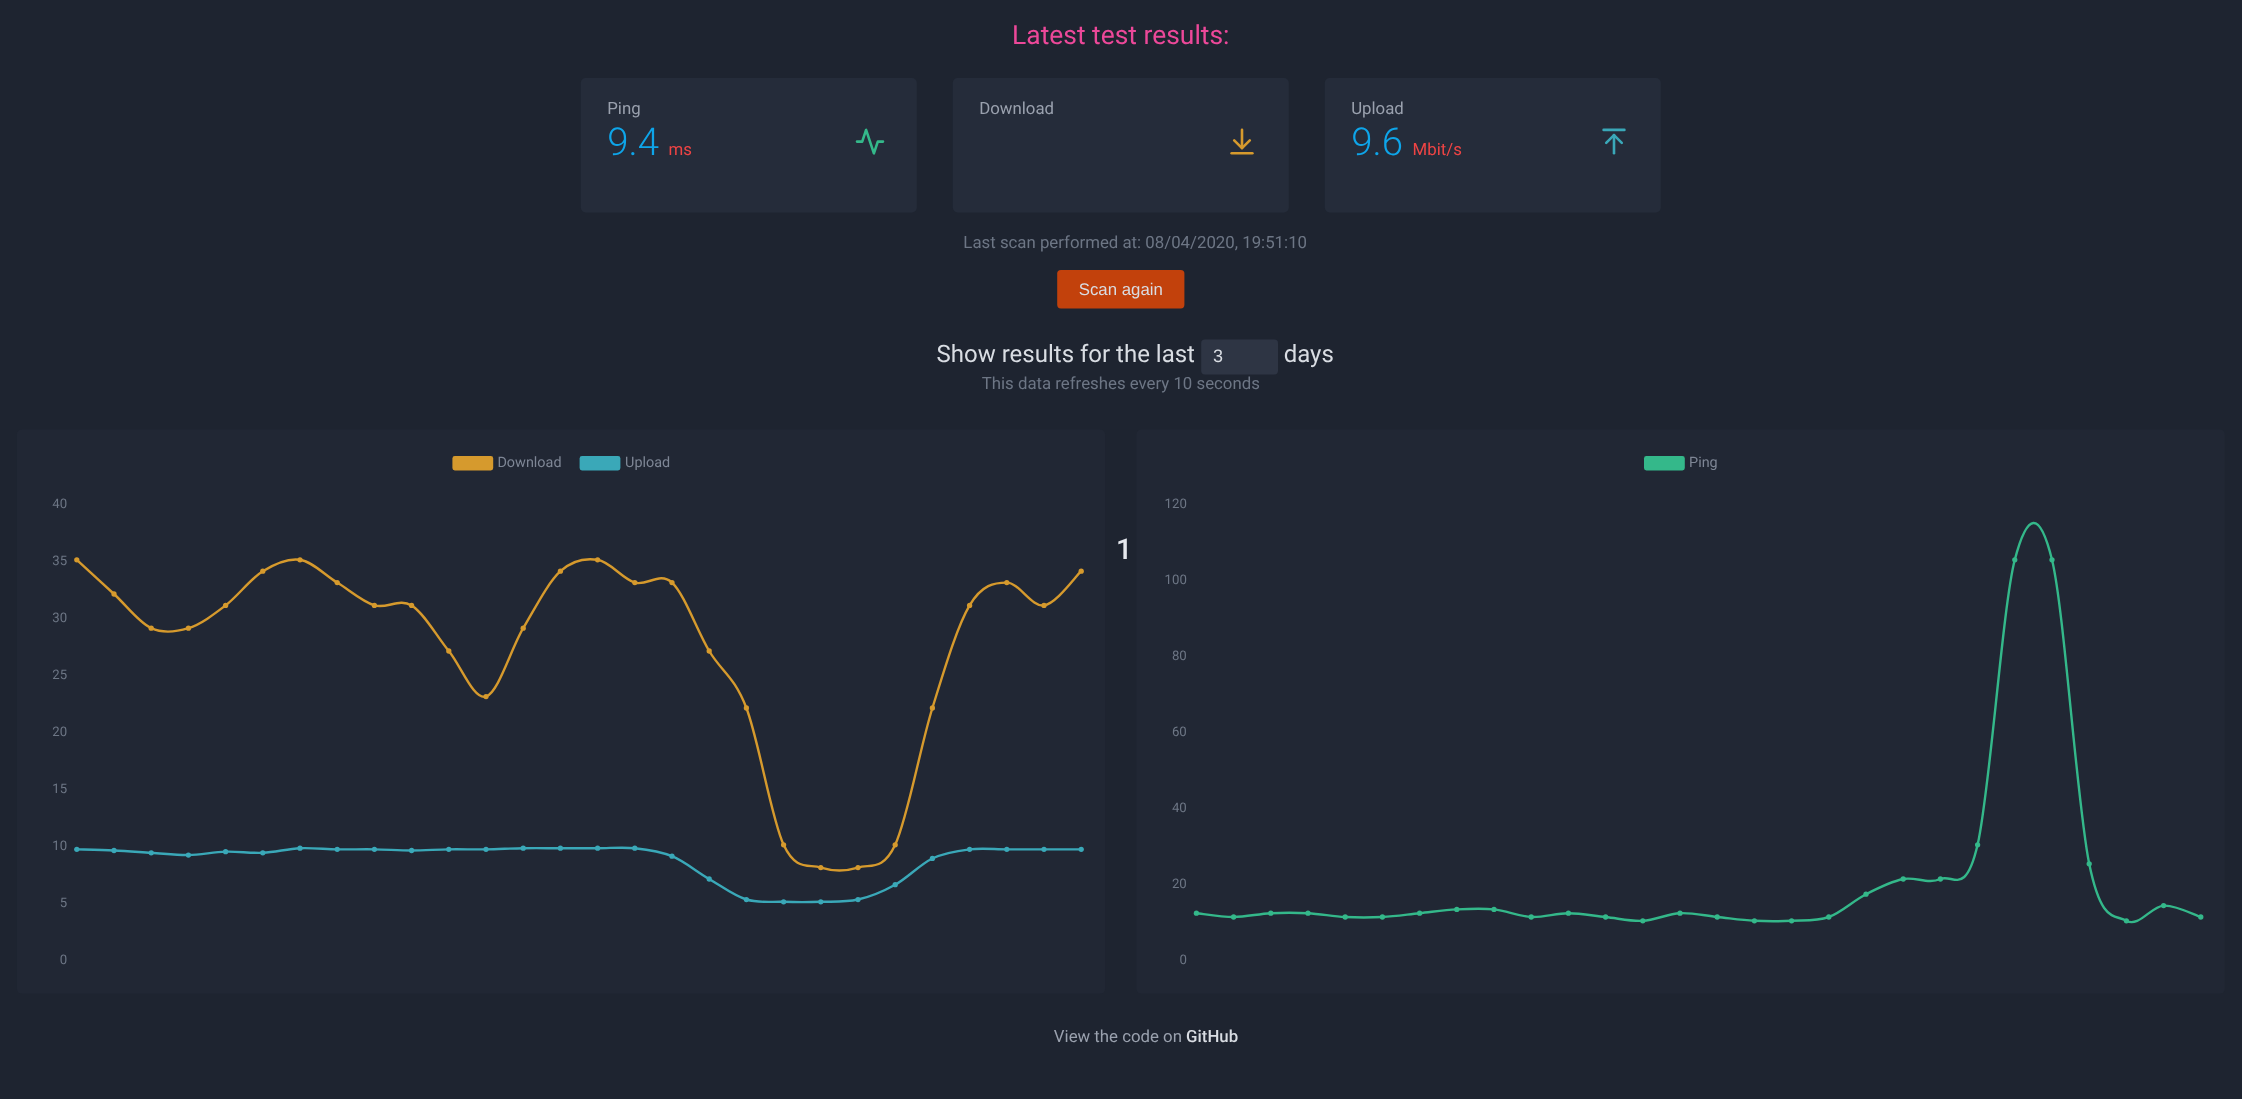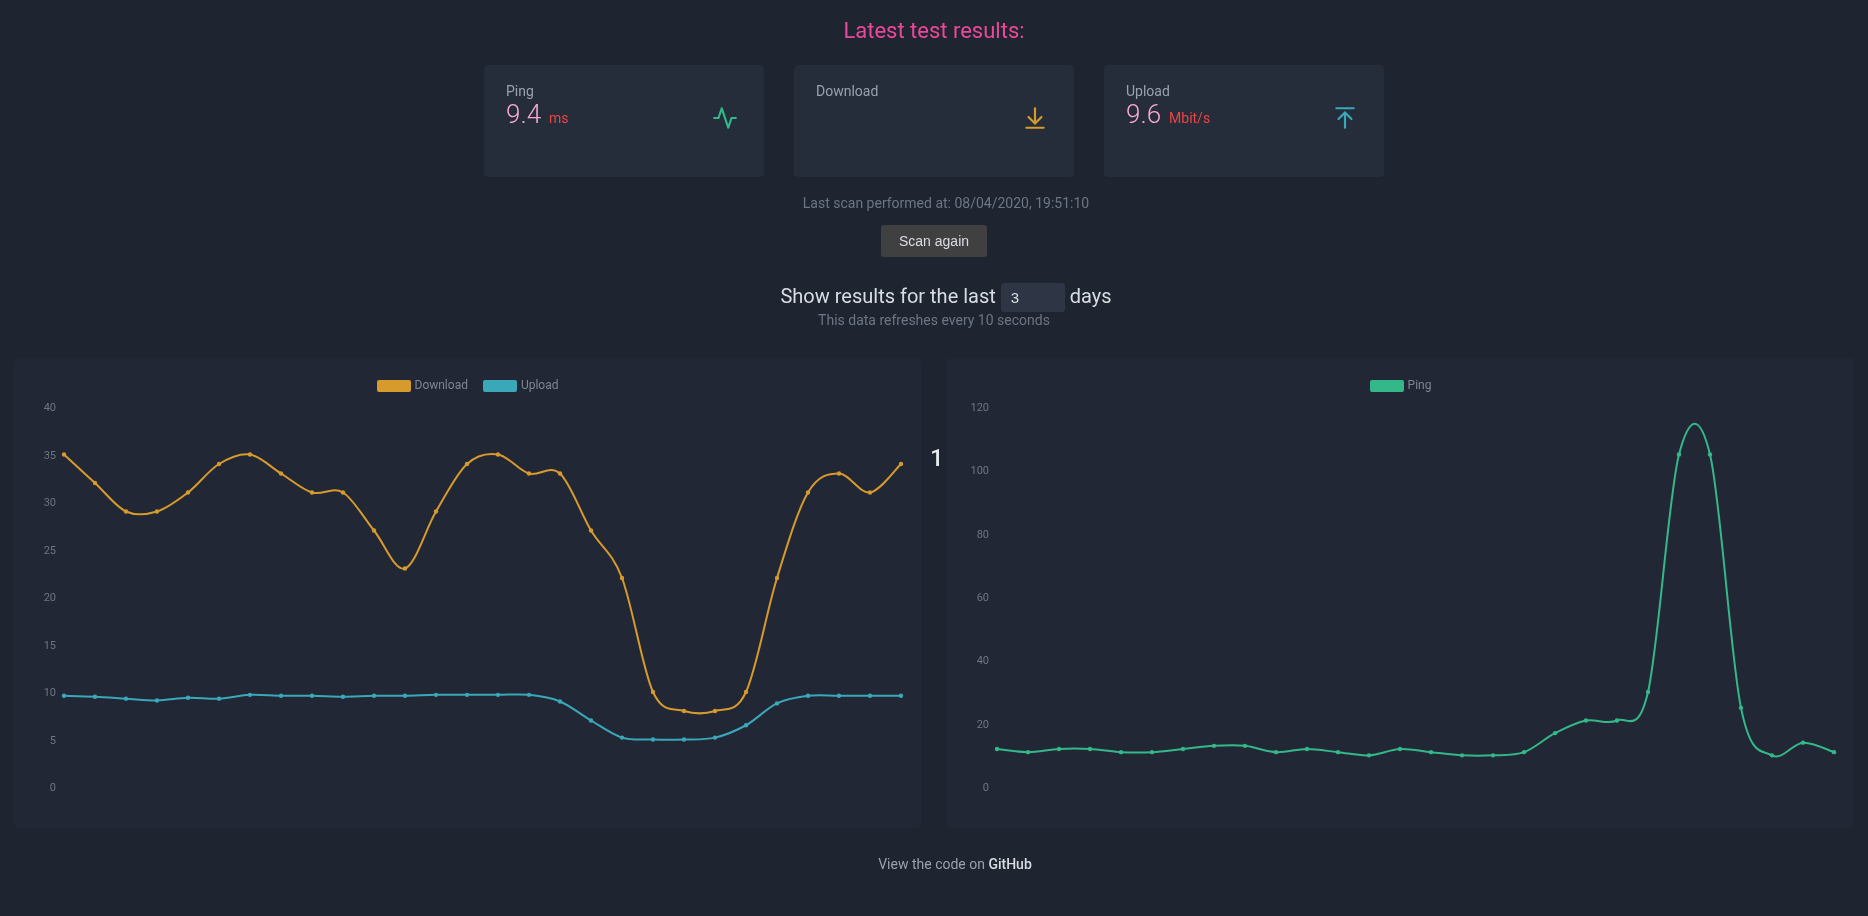--- a/index.html
+++ b/index.html
@@ -30,23 +30,23 @@
     background: #252c3a;
     border-radius: 4px;
     padding: 18px 22px;
     position: relative;
   }
   .card-label {
     font-size: 14px;
     color: #9aa1ae;
   }
   .card-value {
-    font-size: 26px;
+    font-size: 32px;
     font-weight: 300;
-    color: #f9a8d4;
+    color: #0ea5e9;
     margin-top: 10px;
   }
   .card-unit {
     font-size: 14px;
     color: #ef4444;
     margin-left: 4px;
   }
   .card-icon {
     position: absolute;
     right: 26px;
@@ -55,21 +55,21 @@
   .last-scan {
     text-align: center;
     font-size: 14px;
     color: #6d7685;
     margin-top: 18px;
     padding-left: 24px;
   }
   .scan-button {
     display: block;
     margin: 14px auto 4px;
-    background: #404040;
+    background: #c2410c;
     color: #d9dde3;
     border: none;
     padding: 8px 18px;
     font-size: 14px;
     border-radius: 3px;
     cursor: pointer;
   }
   .days-row {
     text-align: center;
     font-size: 20px;
@@ -103,21 +103,21 @@
     height: 470px;
     background: #212734;
     border-radius: 4px;
     position: relative;
     padding: 20px 10px 30px 10px;
   }
   .legend {
     text-align: center;
     font-size: 12px;
     color: #7e8695;
-    margin-bottom: 10px;
+    margin-bottom: 22px;
   }
   .legend-swatch {
     display: inline-block;
     width: 34px;
     height: 12px;
     vertical-align: middle;
     margin-right: 4px;
     border-radius: 2px;
   }
   .legend-item { margin: 0 6px; }

